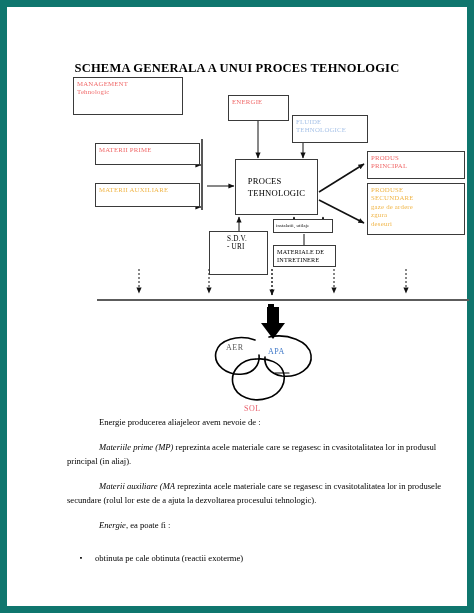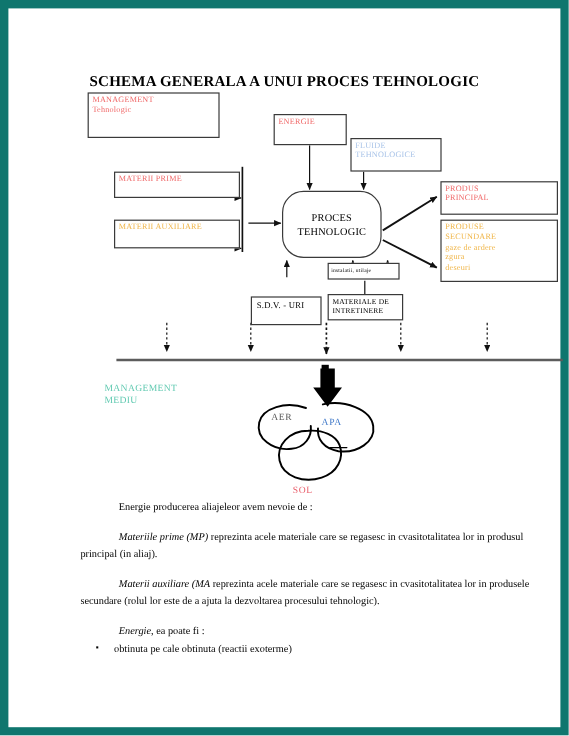--- a/index.html
+++ b/index.html
@@ -37,45 +37,44 @@
     background:#fff;
     font-size:6.8px;
     line-height:8.4px;
     padding:2px 3px;
     letter-spacing:.2px;
     font-family:"Liberation Serif", serif;
     white-space:pre-line;
   }
   .box.center-text {
     display:flex; align-items:center; justify-content:center;
-    text-align:center;
+    text-align:left;
     font-size:8.6px; line-height:12px;
     padding:0;
-    border-radius:18px;
   }
 
   .c-red    { color:#f06a6a; }
   .c-orange { color:#f0b64a; }
   .c-blue   { color:#a8c3e8; }
   .c-black  { color:#000; }
   .c-teal   { color:#5fc9b0; }
 
   
   #box-management   { left:66px;  top:70px;  width:110px; height:38px; }
   #box-energie      { left:221px; top:88px;  width:61px;  height:26px; }
   #box-fluide       { left:285px; top:108px; width:76px;  height:28px; }
   #box-mat-prime    { left:88px;  top:136px; width:105px; height:22px; }
   #box-mat-aux      { left:88px;  top:176px; width:105px; height:24px; }
   #box-proces       { left:228px; top:152px; width:83px;  height:56px; }
   #box-produs-princ { left:360px; top:144px; width:98px;  height:28px; }
   #box-produse-sec  { left:360px; top:176px; width:98px;  height:52px; }
   #box-instalatii   { left:266px; top:212px; width:60px;  height:14px;
                       font-size:4.6px; line-height:6px; padding:3px 2px; }
-  #box-sdv          { left:202px; top:240px; width:59px;  height:24px;
-                      font-size:7.2px; padding:3px 4px; }
+  #box-sdv          { left:202px; top:224px; width:59px;  height:44px;
+                      font-size:7.2px; padding:3px 17px; }
   #box-materiale    { left:266px; top:238px; width:63px;  height:22px;
                       font-size:6.2px; line-height:7.6px; }
 
   
   #mgmt-mediu {
     position:absolute; left:80px; top:312px;
     font-size:8px; line-height:10px;
     letter-spacing:.3px;
     white-space:pre-line;
     font-family:"Liberation Serif", serif;
@@ -205,37 +204,35 @@
 zgura
 deseuri</div>
 
     <div class="box c-black" id="box-instalatii">instalatii, utilaje</div>
 
     <div class="box c-black" id="box-sdv">S.D.V. - URI</div>
 
     <div class="box c-black" id="box-materiale">MATERIALE DE
 INTRETINERE</div>
 
-    <div class="c-teal" id="mgmt-mediu">MANAGEMENT
-MEDIU</div>
 
     <div class="env-label" id="lbl-aer">AER</div>
     <div class="env-label" id="lbl-apa">APA</div>
     <div class="env-label" id="lbl-sol">SOL</div>
   </div>
 
   <div class="body-text">
 
     <p class="ind">Energie producerea aliajeleor avem nevoie de :</p>
 
     <p class="ind"><span class="bi">Materiile prime (MP)</span><span> reprezinta acele materiale care se regasesc in cvasitotalitatea lor in produsul principal (in aliaj).</span></p>
 
     <p class="ind"><span class="bi">Materii auxiliare (MA</span><span> reprezinta acele materiale care se regasesc in cvasitotalitatea lor in produsele secundare (rolul lor este de a ajuta la dezvoltarea procesului tehnologic).</span></p>
 
-    <p class="ind" style="margin-bottom:0;"><span class="bi">Energie</span><span>, ea poate fi :</span></p>
+    <p class="ind" style="margin-bottom:18px;"><span class="bi">Energie</span><span>, ea poate fi :</span></p>
 
     <div class="bullet-row">
       <span class="dot">▪</span>
       <span>obtinuta pe cale obtinuta (reactii exoterme)</span>
     </div>
   </div>
 
 </div>
 
 </body></html>

